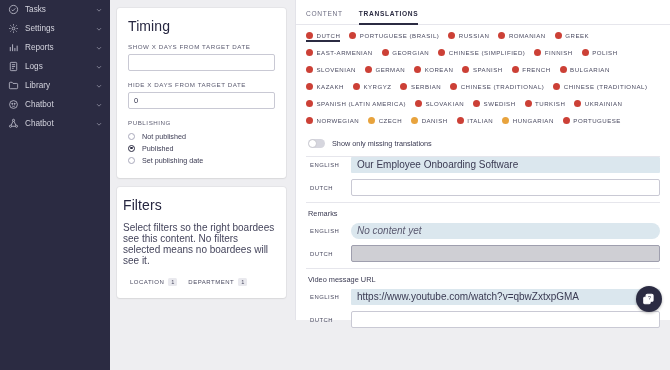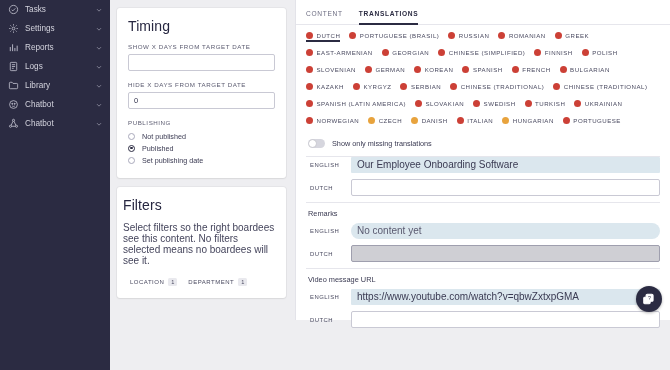--- a/index.html
+++ b/index.html
@@ -136,21 +136,21 @@
   .tr-lang {
     width: 45px; flex: 0 0 45px;
     font-size: 5.9px; letter-spacing: .5px; text-transform: uppercase;
     color: #4a4a60; padding-left: 4px;
   }
   .tr-value {
     flex: 1 1 auto; height: 16px; line-height: 15px;
     background: #dbe7ee; color: #3a3a52;
     font-size: 10px; padding: 0 6px; border-radius: 1px;
   }
-  .tr-value.italic { color: #5a5a70; border-radius: 8px; }
+  .tr-value.italic { font-style: italic; color: #5a5a70; border-radius: 8px; }
   .tr-input {
     flex: 1 1 auto; height: 17px;
     border: 1px solid #c9c9d4; border-radius: 2px;
     background: #fff; font-size: 7.4px; color: #33334d;
     padding: 0 6px; font-family: "Liberation Sans", sans-serif;
   }
   .tr-input.disabled { background: #cfcfd4; border-color: #9f9fae; }
 
   
   .help-btn {

